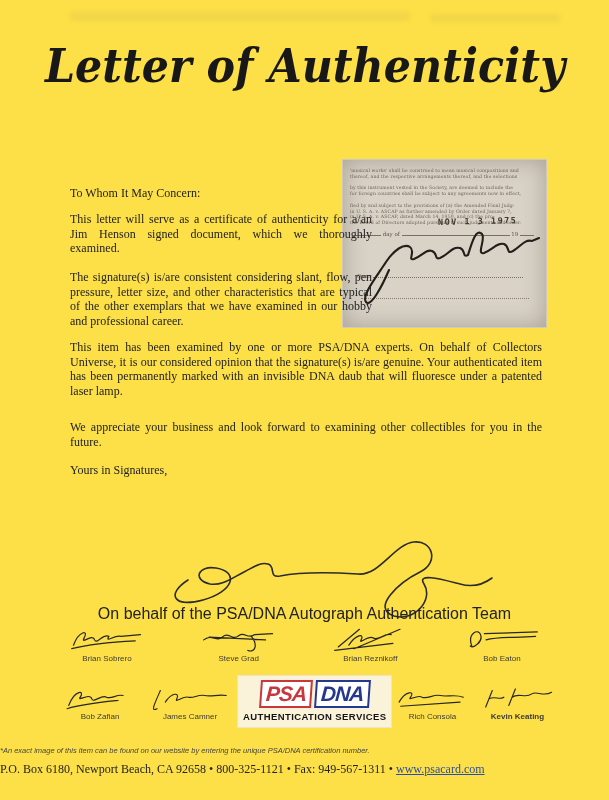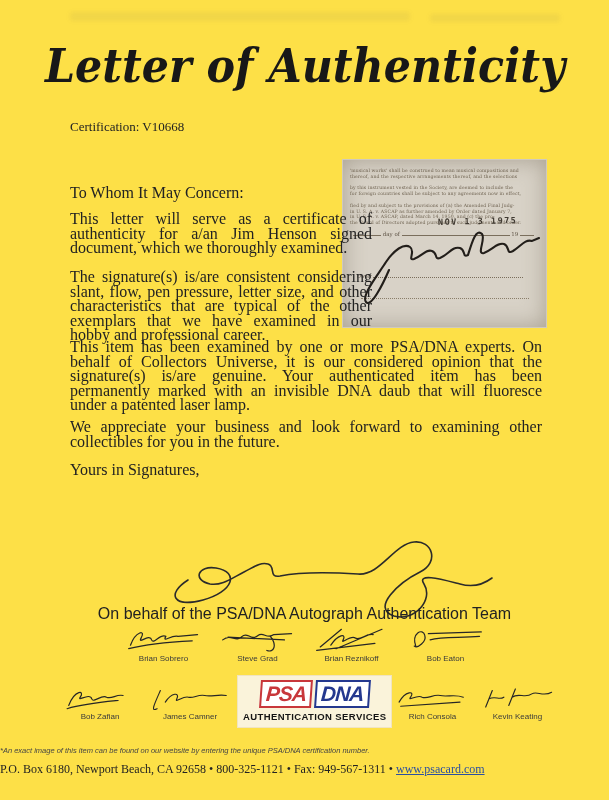--- a/index.html
+++ b/index.html
@@ -10,21 +10,21 @@
   .smudge{position:absolute;background:rgba(90,90,90,.07);filter:blur(2px);border-radius:3px;}
 
   
   .title-wrap{position:absolute;top:18px;left:0;width:609px;text-align:center;}
   .title-wrap svg text{fill:#181818;}
 
   
   .meta{position:absolute;top:118px;left:70px;font-size:13px;line-height:17px;color:#222;}
 
   
-  .body-text{position:absolute;left:70px;color:#222;font-size:16px;line-height:14.6px;}
+  .body-text{position:absolute;left:70px;color:#222;font-size:12px;line-height:14.6px;}
   .salutation{top:186px;width:302px;}
   .p1{top:212px;width:302px;text-align:justify;}
   .p2{top:270px;width:302px;text-align:justify;}
   .p3{top:340px;width:472px;text-align:justify;}
   .p4{top:420px;width:472px;text-align:justify;}
   .closing{top:463px;width:302px;}
 
   
   .inset{position:absolute;left:343px;top:160px;width:203px;height:167px;
          background:#d8d2c7;box-shadow:inset 0 0 22px rgba(110,100,80,.45), 0 0 0 1px #cfc9be;
@@ -42,21 +42,21 @@
   .henson-sig{position:absolute;left:12px;top:52px;width:185px;height:105px;}
   .henson-sig path{stroke:#221e1a;stroke-width:2.1;fill:none;stroke-linecap:round;}
 
   
   .scribble{position:absolute;left:148px;top:528px;width:345px;height:92px;}
   .scribble path{stroke:#2b2b2b;stroke-width:1.6;fill:none;stroke-linecap:round;}
   .team-line{position:absolute;top:605px;left:0;width:609px;text-align:center;
              font-family:"Liberation Sans",sans-serif;font-size:16px;color:#222;}
 
   
-  .sig-row1{position:absolute;left:60px;top:624px;width:489px;display:flex;justify-content:center;}
+  .sig-row1{position:absolute;left:60px;top:624px;width:489px;display:flex;justify-content:space-between;}
   .sig-col{width:94px;text-align:center;}
   .sig-col svg{display:block;margin:0 auto;}
   .sig-col svg path{stroke:#262626;stroke-width:1.4;fill:none;stroke-linecap:round;}
   .sig-name{font-family:"Liberation Sans",sans-serif;font-size:8px;color:#3a3a3a;margin-top:0;}
 
   .sig-row2{position:absolute;left:58px;top:676px;width:493px;display:flex;justify-content:space-between;align-items:flex-start;}
   .sig-row2 .sig-col{margin-top:8px;}
 
   
   .logo{width:154px;background:#faf3da;padding:4px 5px 5px;box-sizing:border-box;box-shadow:0 0 0 1px #f0e4c2;}
@@ -83,21 +83,20 @@
   <div class="smudge" style="left:70px;top:12px;width:340px;height:9px;"></div>
   <div class="smudge" style="left:430px;top:14px;width:130px;height:8px;"></div>
 
   <div class="title-wrap">
     <svg width="560" height="92" viewBox="0 0 560 92">
       <text x="280" y="64" text-anchor="middle" font-family="DejaVu Serif, serif" font-style="italic" font-weight="bold" font-size="46" textLength="520" lengthAdjust="spacingAndGlyphs">Letter of Authenticity</text>
     </svg>
   </div>
 
   <div class="meta">
-    <div>Certification: V10668</div>
   </div>
 
   <div class="inset">
     <div class="legal-block">
       <div>'musical works' shall be construed to mean musical compositions and</div>
       <div>thereof, and the respective arrangements thereof, and the selections</div>
     </div>
     <div class="legal-block">
       <div>by this instrument vested in the Society, are deemed to include the</div>
       <div>for foreign countries shall be subject to any agreements now in effect,</div>
@@ -196,21 +195,21 @@
       </div>
       <div class="logo-sub">AUTHENTICATION SERVICES</div>
     </div>
 
     <div class="sig-col" style="width:86px;">
       <svg width="82" height="28" viewBox="0 0 96 34">
         <path d="M8 22 C16 8 28 8 22 16 C18 22 30 12 36 16 C42 19 50 12 58 14 C66 16 76 12 86 16 M10 27 L82 22"></path>
       </svg>
       <div class="sig-name">Rich Consola</div>
     </div>
-    <div class="sig-col" style="width:92px;">
+    <div class="sig-col" style="width:92px;font-weight:bold;">
       <svg width="88" height="28" viewBox="0 0 96 34">
         <path d="M10 28 L18 8 M14 18 C22 14 26 20 32 16 M38 26 L46 6 M42 16 C50 10 58 18 66 12 C72 8 80 16 90 10"></path>
       </svg>
       <div class="sig-name">Kevin Keating</div>
     </div>
   </div>
 
   <div class="foot-note">*An exact image of this item can be found on our website by entering the unique PSA/DNA certification number.</div>
   <div class="foot-address">
     <span>P.O. Box 6180, Newport Beach, CA 92658 • 800-325-1121 • Fax: 949-567-1311 • </span><a>www.psacard.com</a>

